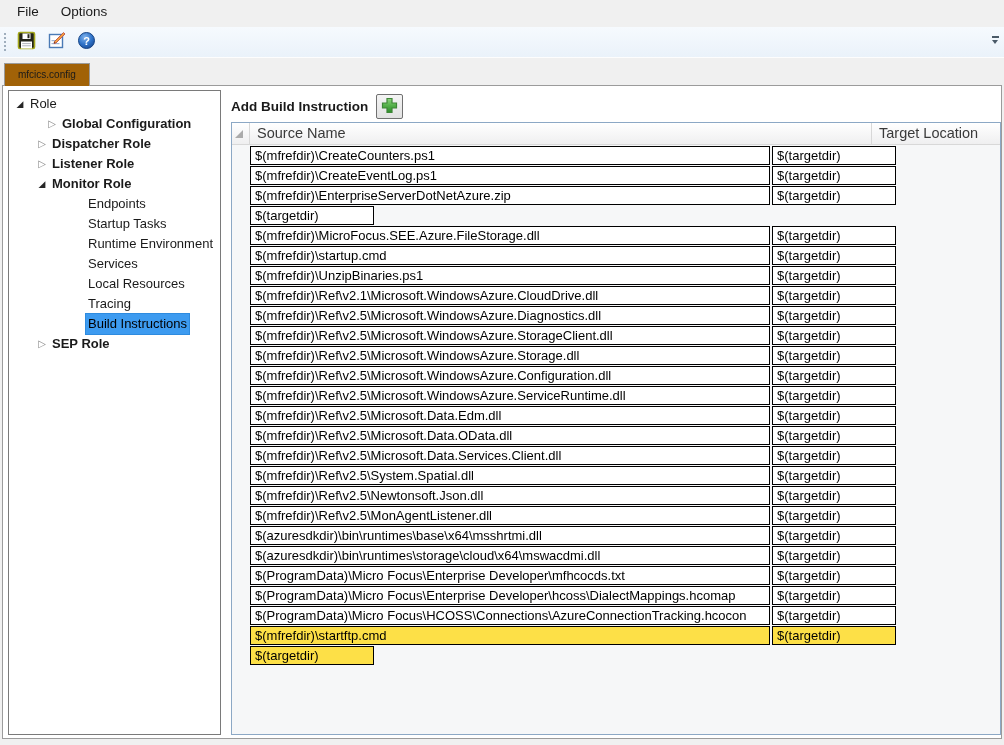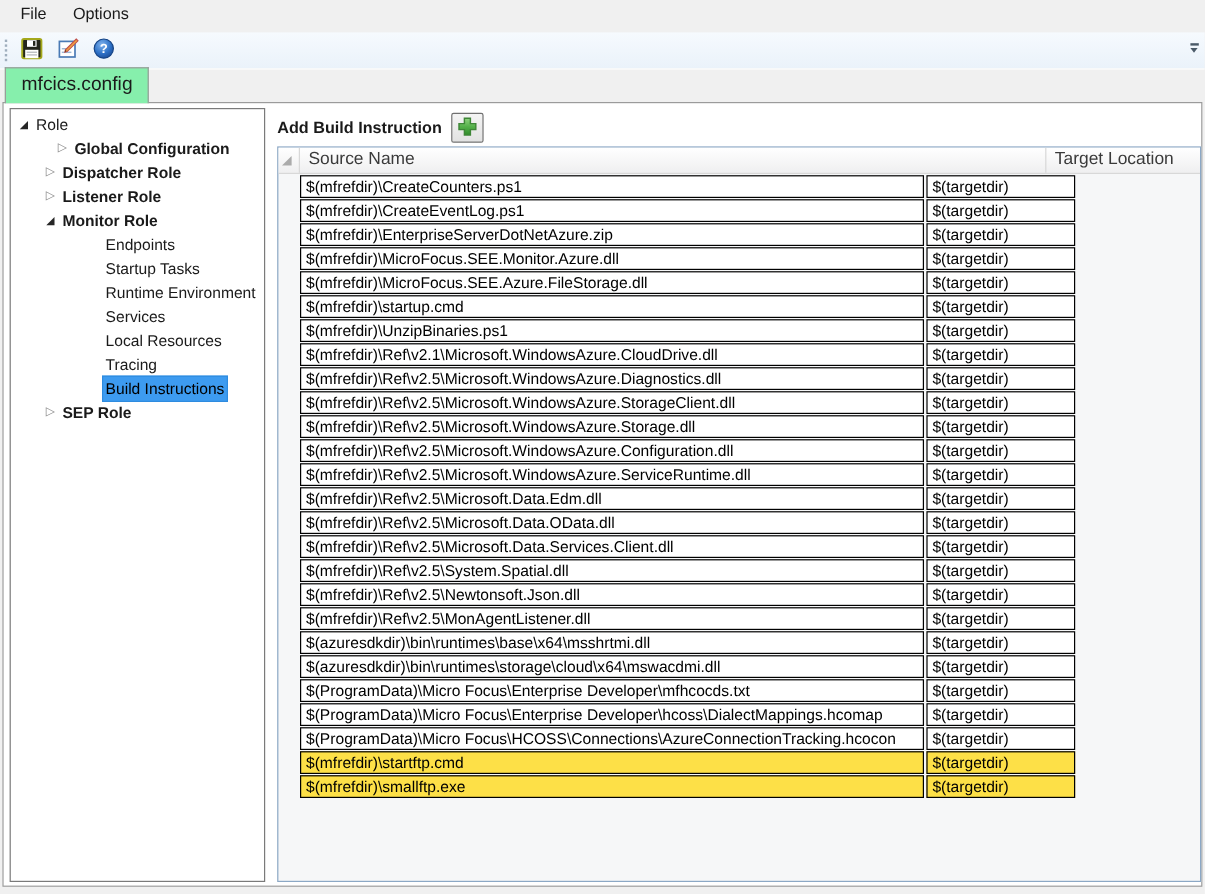--- a/index.html
+++ b/index.html
@@ -26,22 +26,22 @@
   .toolbar-grip { width:4px; height:18px; margin:0 5px 0 4px; border-left:2px dotted #9FAEBD; }
   .tool-btn { width:26px; height:25px; display:flex; align-items:center; justify-content:center; margin-right:4px; border:1px solid transparent; border-radius:2px; }
   .toolbar-overflow { position:absolute; right:3px; top:9px; width:12px; display:flex; flex-direction:column; align-items:center; }
   .overflow-bar { width:7px; height:2px; background:#4A5A68; margin-bottom:2px; }
   .overflow-arrow { width:0; height:0; border-left:3.5px solid transparent; border-right:3.5px solid transparent; border-top:4px solid #4A5A68; }
 
   
   .tabstrip { height:27px; background:#F0F0F0; display:flex; align-items:flex-end; padding-left:4px; }
   .tab {
     position:relative; z-index:3;
-    background:#86efac; border:1px solid #9B9B9B; border-bottom:none;
-    padding:5px 13px 6px 13px; font-size:16px; margin-bottom:-1px;
+    background:#a16207; border:1px solid #9B9B9B; border-bottom:none;
+    padding:5px 13px 6px 13px; font-size:10px; margin-bottom:-1px;
   }
 
   
   .content {
     position:absolute; left:2px; top:85px; width:1000px; height:654px;
     background:#FFFFFF; border:1px solid #9B9B9B; z-index:1;
   }
 
   
   .tree-panel {
@@ -242,21 +242,20 @@
   </div>
         <div class="grid-row">
     <div class="cell cell-source">$(mfrefdir)\CreateEventLog.ps1</div>
     <div class="cell cell-target">$(targetdir)</div>
   </div>
         <div class="grid-row">
     <div class="cell cell-source">$(mfrefdir)\EnterpriseServerDotNetAzure.zip</div>
     <div class="cell cell-target">$(targetdir)</div>
   </div>
         <div class="grid-row">
-    <div class="cell cell-source">$(mfrefdir)\MicroFocus.SEE.Monitor.Azure.dll</div>
     <div class="cell cell-target">$(targetdir)</div>
   </div>
         <div class="grid-row">
     <div class="cell cell-source">$(mfrefdir)\MicroFocus.SEE.Azure.FileStorage.dll</div>
     <div class="cell cell-target">$(targetdir)</div>
   </div>
         <div class="grid-row">
     <div class="cell cell-source">$(mfrefdir)\startup.cmd</div>
     <div class="cell cell-target">$(targetdir)</div>
   </div>
@@ -330,19 +329,18 @@
   </div>
         <div class="grid-row">
     <div class="cell cell-source">$(ProgramData)\Micro Focus\HCOSS\Connections\AzureConnectionTracking.hcocon</div>
     <div class="cell cell-target">$(targetdir)</div>
   </div>
         <div class="grid-row highlight">
     <div class="cell cell-source">$(mfrefdir)\startftp.cmd</div>
     <div class="cell cell-target">$(targetdir)</div>
   </div>
         <div class="grid-row highlight">
-    <div class="cell cell-source">$(mfrefdir)\smallftp.exe</div>
     <div class="cell cell-target">$(targetdir)</div>
   </div>
       </div>
   </div>
 
 </div>
 
 </body></html>

